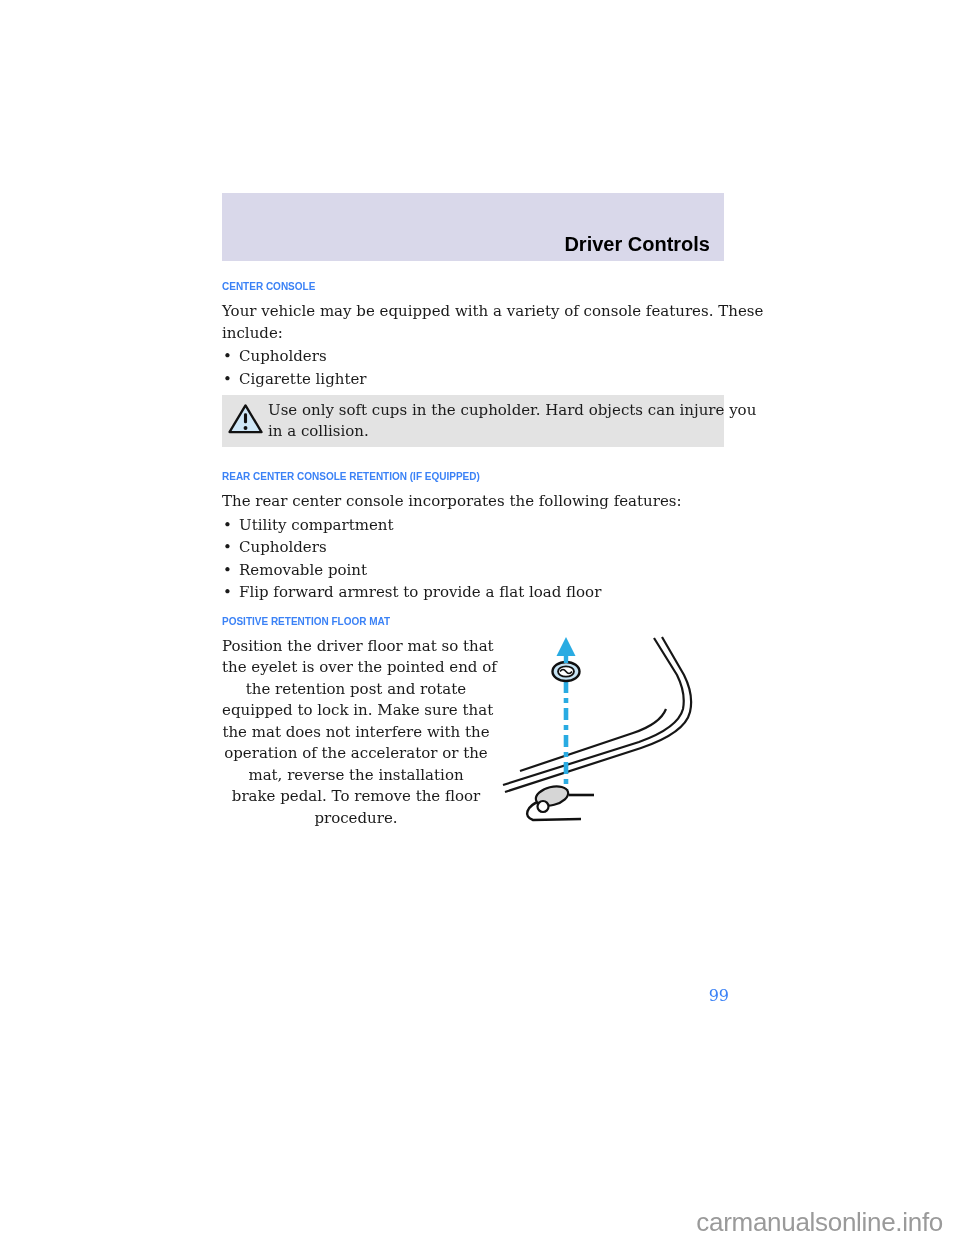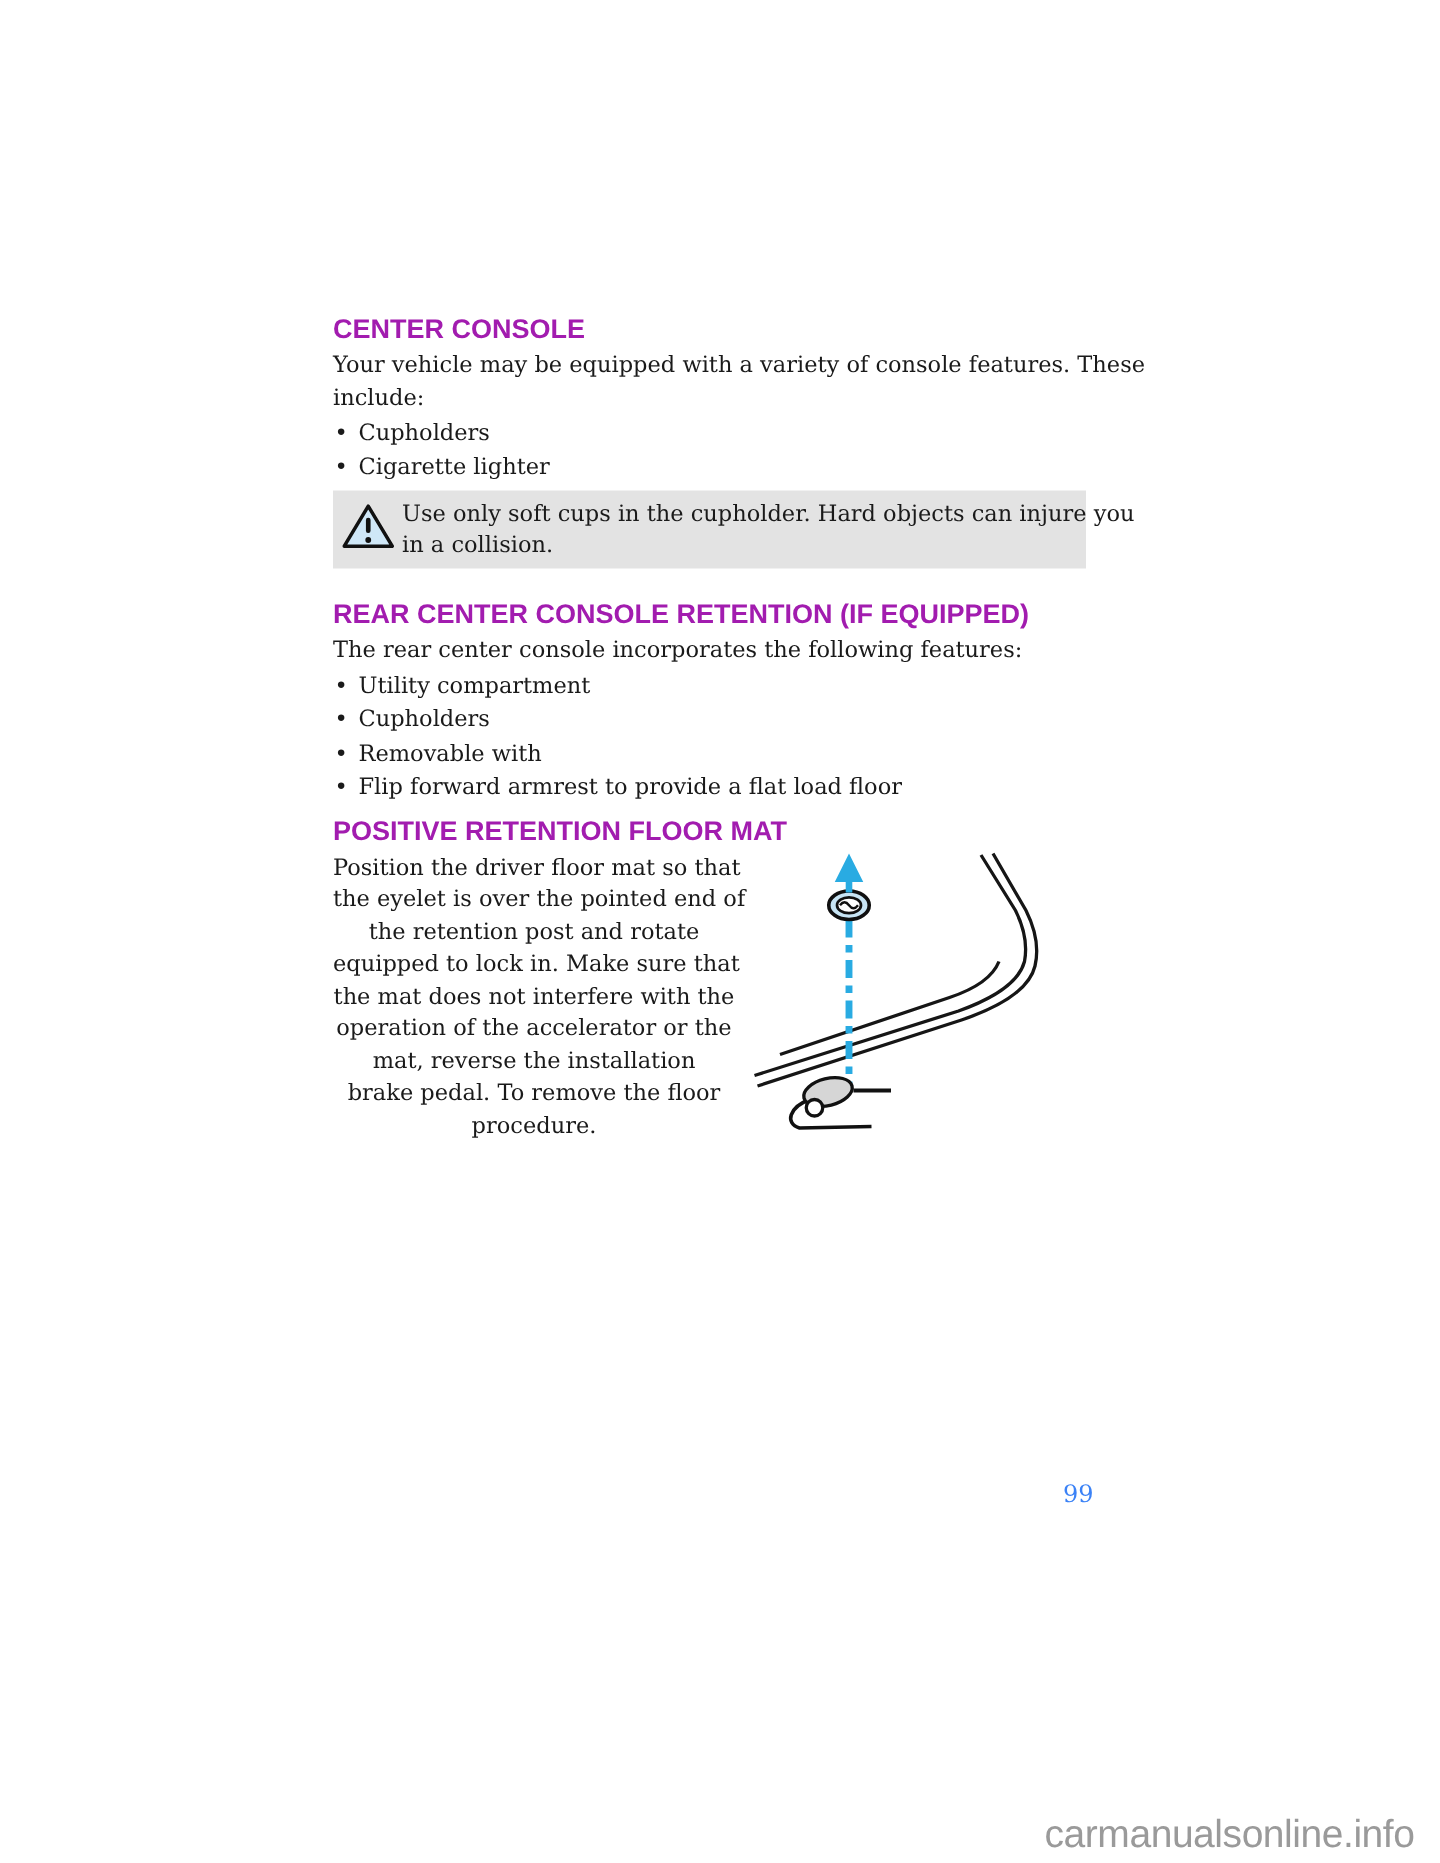--- a/index.html
+++ b/index.html
@@ -14,22 +14,22 @@
   .banner{
     height:68px;box-sizing:border-box;
     display:flex;align-items:flex-end;justify-content:flex-end;
     padding:0 14px 7px 0;
   }
   .banner-title{
     font-family:"Liberation Sans", sans-serif;font-weight:700;font-size:20px;
     color:#000;line-height:1;
   }
   .section-heading{
-    font-family:"Liberation Sans", sans-serif;font-weight:700;font-size:18px;
-    color:#a21caf;line-height:16px;white-space:nowrap;
+    font-family:"Liberation Sans", sans-serif;font-weight:700;font-size:10px;
+    color:#3b82f6;line-height:16px;white-space:nowrap;
   }
   .h-center{margin-top:18px;}
   .h-rear{margin-top:22px;}
   .h-mat{margin-top:10px;}
   .para{margin-top:6px;}
   .para .line{white-space:nowrap;}
   .bullet-list{margin:1px 0 0 0;padding:0;list-style:none;}
   .bullet-list li{
     position:relative;padding-left:17px;line-height:22.5px;white-space:nowrap;
   }
@@ -57,20 +57,23 @@
     color:#9a9a9a;
     text-align:center;
   }
 </style>
 </head>
 <body>
 
 <div class="page">
   <div class="content">
 
+    <div class="banner" style="background: rgb(217, 216, 234);">
+      <span class="banner-title">Driver Controls</span>
+    </div>
 
     <div class="section-heading h-center">CENTER CONSOLE</div>
 
     <div class="para">
       <div class="line">Your vehicle may be equipped with a variety of console features. These</div>
       <div class="line">include:</div>
     </div>
 
     <ul class="bullet-list">
       <li>Cupholders</li>
@@ -93,21 +96,21 @@
 
     <div class="section-heading h-rear">REAR CENTER CONSOLE RETENTION (IF EQUIPPED)</div>
 
     <div class="para">
       <div class="line">The rear center console incorporates the following features:</div>
     </div>
 
     <ul class="bullet-list">
       <li>Utility compartment</li>
       <li>Cupholders</li>
-      <li>Removable with</li>
+      <li>Removable point</li>
       <li>Flip forward armrest to provide a flat load floor</li>
     </ul>
 
     <div class="section-heading h-mat">POSITIVE RETENTION FLOOR MAT</div>
 
     <div class="mat-row">
       <div class="mat-text">
         <div class="line">Position the driver floor mat so that</div>
         <div class="line">the eyelet is over the pointed end of</div>
         <div class="line">the retention post and rotate</div>

